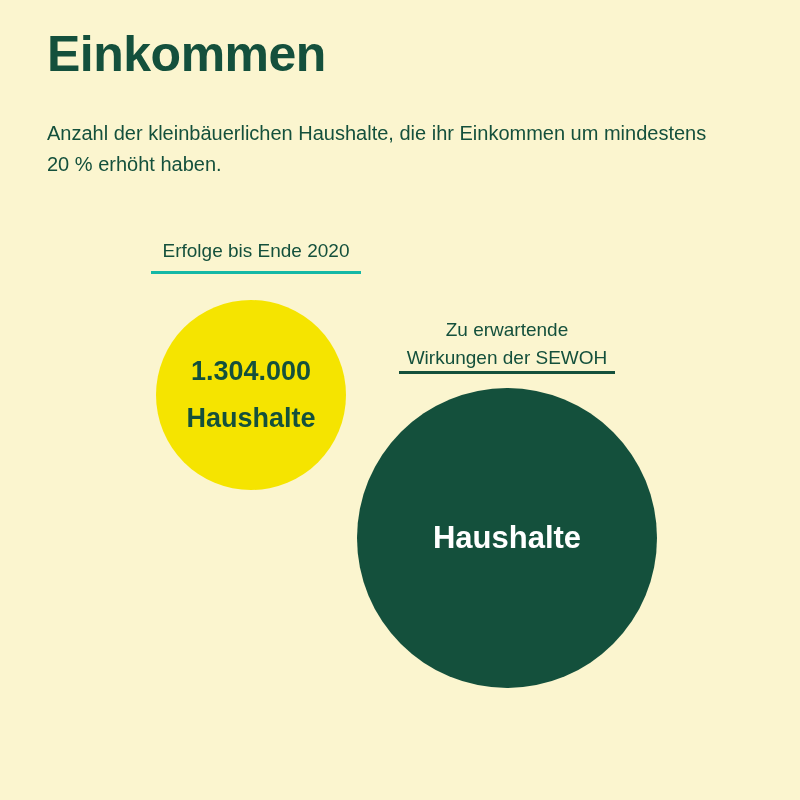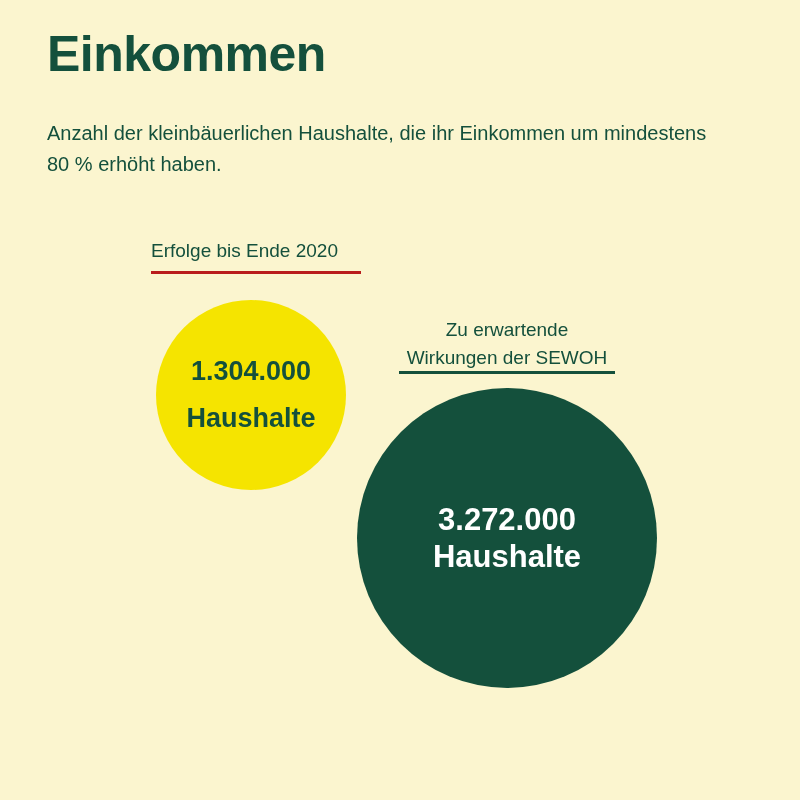--- a/index.html
+++ b/index.html
@@ -47,24 +47,24 @@
 
   
   .group-yellow {
     position: absolute;
     left: 140px;
     top: 240px;
     width: 210px;
   }
   .group-yellow .caption {
     font-size: 19px;
-    text-align: left;
+    text-align: center;
     color: #14503c;
     padding-bottom: 9px;
-    border-bottom: 3px solid #b91c1c;
+    border-bottom: 3px solid #14b8a6;
     white-space: nowrap;
   }
 
   .bubble-yellow {
     position: absolute;
     left: 145px;
     top: 300px;
     width: 190px;
     height: 190px;
     border-radius: 50%;
@@ -130,36 +130,35 @@
     line-height: 1.2;
   }
 </style>
 </head>
 <body>
 
 <div class="page">
 
   <div class="title">Einkommen</div>
 
-  <div class="subtitle">Anzahl der kleinbäuerlichen Haushalte, die ihr Einkommen um mindestens 80 % erhöht haben.</div>
+  <div class="subtitle">Anzahl der kleinbäuerlichen Haushalte, die ihr Einkommen um mindestens 20 % erhöht haben.</div>
 
   <div class="group-yellow">
     <div class="caption">Erfolge bis Ende 2020</div>
   </div>
 
   <div class="bubble-yellow">
     <div class="val">1.304.000</div>
     <div class="unit">Haushalte</div>
   </div>
 
   <div class="group-green">
     <div class="caption">
       <span>Zu erwartende</span><br>
       <span>Wirkungen der SEWOH</span>
     </div>
   </div>
 
   <div class="bubble-green">
-    <div class="val">3.272.000</div>
     <div class="unit">Haushalte</div>
   </div>
 
 </div>
 
 </body></html>

